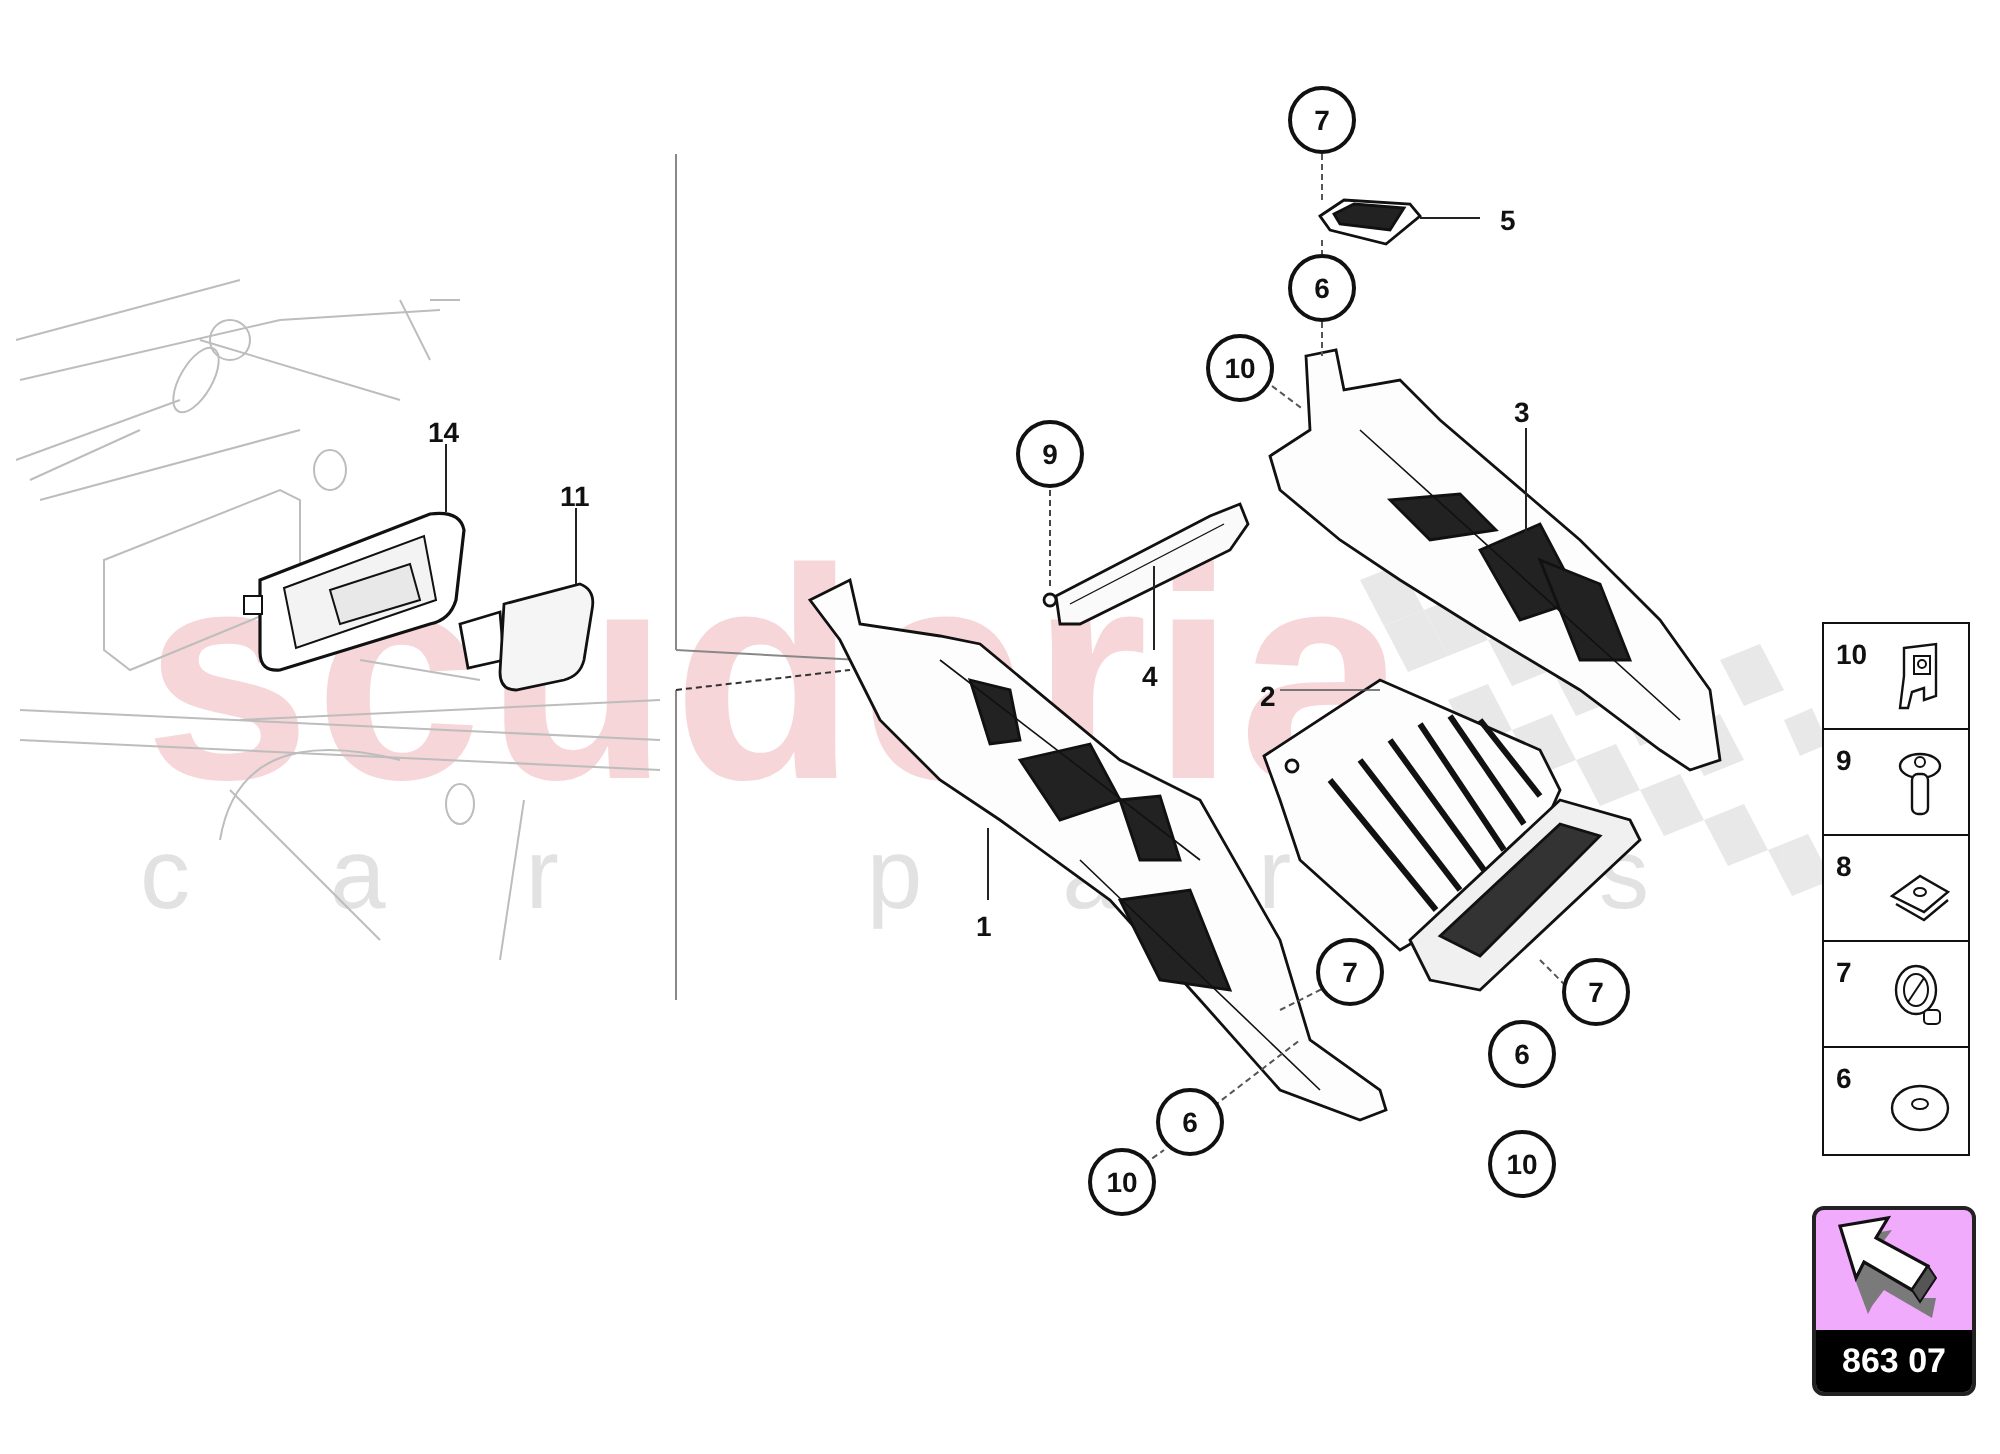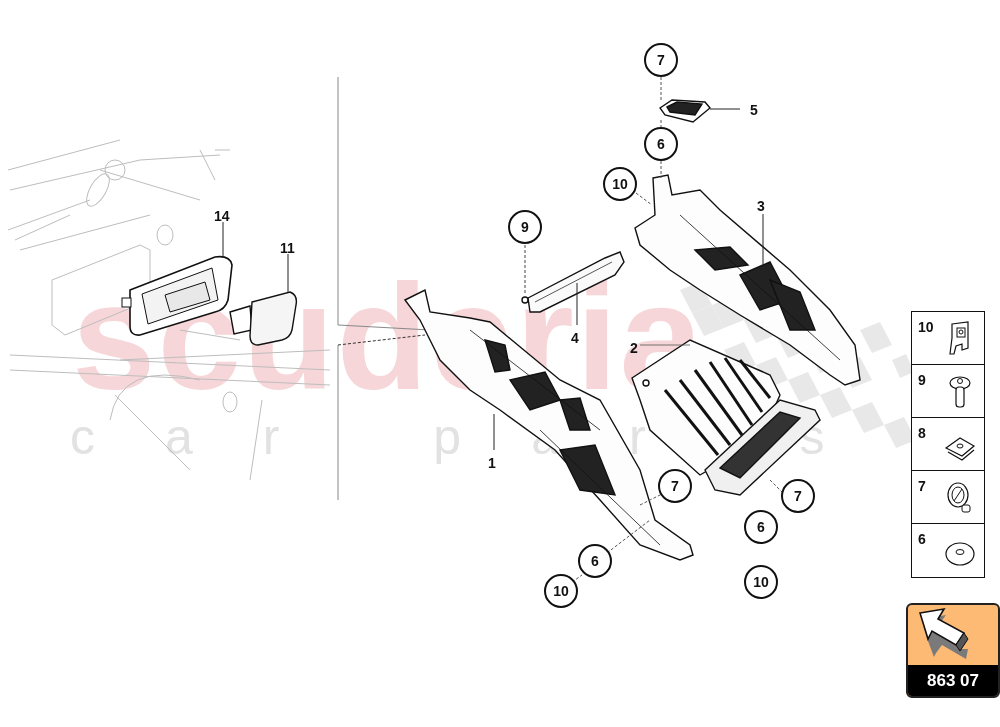--- a/index.html
+++ b/index.html
@@ -8,21 +8,21 @@
   svg.drawing { position:absolute; left:0; top:0; }
   .wm-main { position:absolute; left:72px; top:262px; font-family:"Liberation Sans", sans-serif; font-weight:bold; font-size:150px; letter-spacing:2px; color:#f4c9cb; line-height:1; opacity:0.75; }
   .wm-sub { position:absolute; left:70px; top:412px; font-family:"Liberation Sans", sans-serif; font-size:50px; letter-spacing:70px; color:#e2e2e2; line-height:1; }
   .callout { position:absolute; width:34px; height:34px; border:2px solid #111; border-radius:50%; background:#fff; box-sizing:border-box; display:flex; align-items:center; justify-content:center; font-weight:bold; font-size:14px; color:#111; }
   .label { position:absolute; font-weight:bold; font-size:14px; color:#111; }
   .legend { position:absolute; left:911px; top:311px; width:72px; border:1px solid #111; background:#fff; }
   .legend-row { height:53px; border-bottom:1px solid #111; position:relative; box-sizing:border-box; }
   .legend-row:last-child { border-bottom:none; }
   .legend-num { position:absolute; left:6px; top:7px; font-weight:bold; font-size:14px; color:#111; }
   .legend-icon { position:absolute; right:6px; top:6px; width:36px; height:42px; }
-  .ref-box { position:absolute; left:906px; top:603px; width:94px; height:95px; border:2px solid #222; border-radius:6px; overflow:hidden; background:#fdba74; box-sizing:border-box; }
+  .ref-box { position:absolute; left:906px; top:603px; width:82px; height:95px; border:2px solid #222; border-radius:6px; overflow:hidden; background:#f0abfc; box-sizing:border-box; }
   .ref-arrow { position:absolute; left:0; top:0; width:77px; height:60px; }
   .ref-code { position:absolute; left:0; bottom:0; width:100%; height:31px; background:#000; color:#fff; font-weight:bold; font-size:17px; display:flex; align-items:center; justify-content:center; }
 </style>
 </head>
 <body>
 
 <div class="stage">
 
   <div class="wm-main">scuderia</div>
   <div class="wm-sub">car parts</div>

